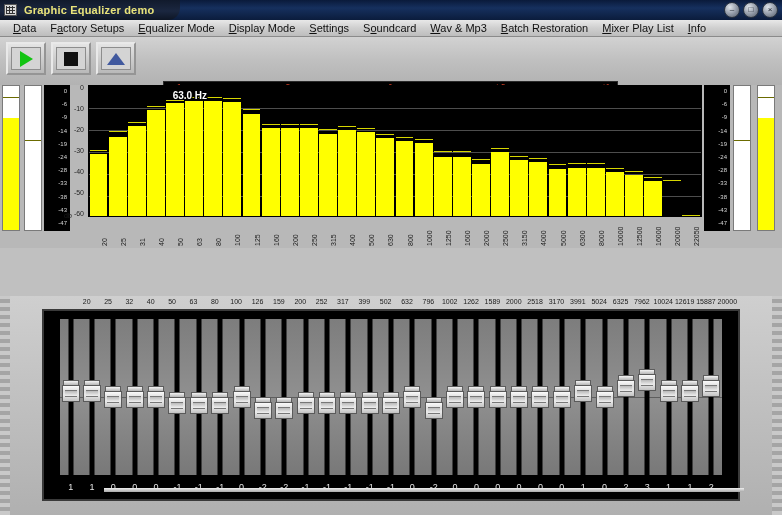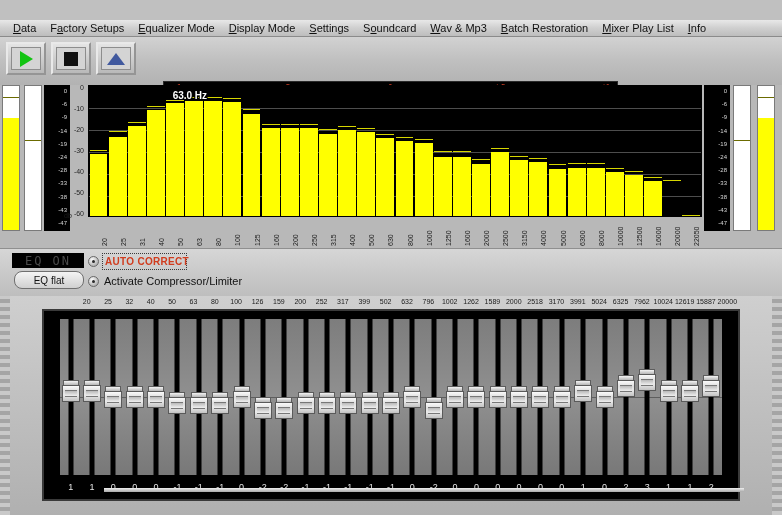--- a/index.html
+++ b/index.html
@@ -232,20 +232,37 @@
     background:linear-gradient(180deg,#efefef,#a9a9a9);
   }
   .side-edge{position:absolute;top:296px;width:10px;height:219px;
     background:repeating-linear-gradient(0deg,#c9c9c9 0 4px,#a5a5a5 4px 8px);}
 </style>
 </head>
 <body>
 
 <div id="app">
 
+  <div class="titlebar">
+    <div class="title-tab">
+      <span class="title-icon"></span>
+      <span>Graphic Equalizer demo</span>
+    </div>
+    <div class="win-btns">
+      <div class="win-btn">
+          <span>–</span>
+        </div>
+      <div class="win-btn">
+          <span>□</span>
+        </div>
+      <div class="win-btn">
+          <span>×</span>
+        </div>
+    </div>
+  </div>
 
   <div class="menubar" id="menubar">
       <div class="menu-item"><u>D</u>ata</div>
       <div class="menu-item">F<u>a</u>ctory Setups</div>
       <div class="menu-item"><u>E</u>qualizer Mode</div>
       <div class="menu-item"><u>D</u>isplay Mode</div>
       <div class="menu-item"><u>S</u>ettings</div>
       <div class="menu-item">S<u>o</u>undcard</div>
       <div class="menu-item"><u>W</u>av &amp; Mp3</div>
       <div class="menu-item"><u>B</u>atch Restoration</div>
@@ -490,35 +507,20 @@
     <div class="vu" style="left:733px">
         <div class="fill" style="height: 0%;"></div>
         <div class="peak" style="bottom: 62%;"></div>
       </div>
     <div class="vu" style="left:757px">
         <div class="fill" style="height: 78%;"></div>
         <div class="peak" style="bottom: 92%;"></div>
       </div>
   </div>
 
-  <div class="eqbar">
-    <div class="eq-on">EQ  ON</div>
-    <div class="eq-flat">EQ flat</div>
-
-    <div class="radio" style="left:88px;top:7px"></div>
-    <div class="focus-box" style="left:102px;top:4px;width:83px;height:15px"></div>
-    <div class="chk-label red" style="left:105px;top:7px">AUTO CORRECT</div>
-
-    <div class="radio" style="left:88px;top:27px"></div>
-    <div class="chk-label" style="left:104px;top:26px">Activate Compressor/Limiter</div>
-
-    <div class="preset-title">Equalizer presets</div>
-
-    <div class="zoom-eq">Zoom Equalizer</div>
-  </div>
 
   <div class="slider-zone">
     <div class="band-freqs" id="bandfreqs">
         <span style="left: 26.6774px; top: 2px;">20</span>
         <span style="left: 48.0323px; top: 2px;">25</span>
         <span style="left: 69.3871px; top: 2px;">32</span>
         <span style="left: 90.7419px; top: 2px;">40</span>
         <span style="left: 112.097px; top: 2px;">50</span>
         <span style="left: 133.452px; top: 2px;">63</span>
         <span style="left: 154.806px; top: 2px;">80</span>

